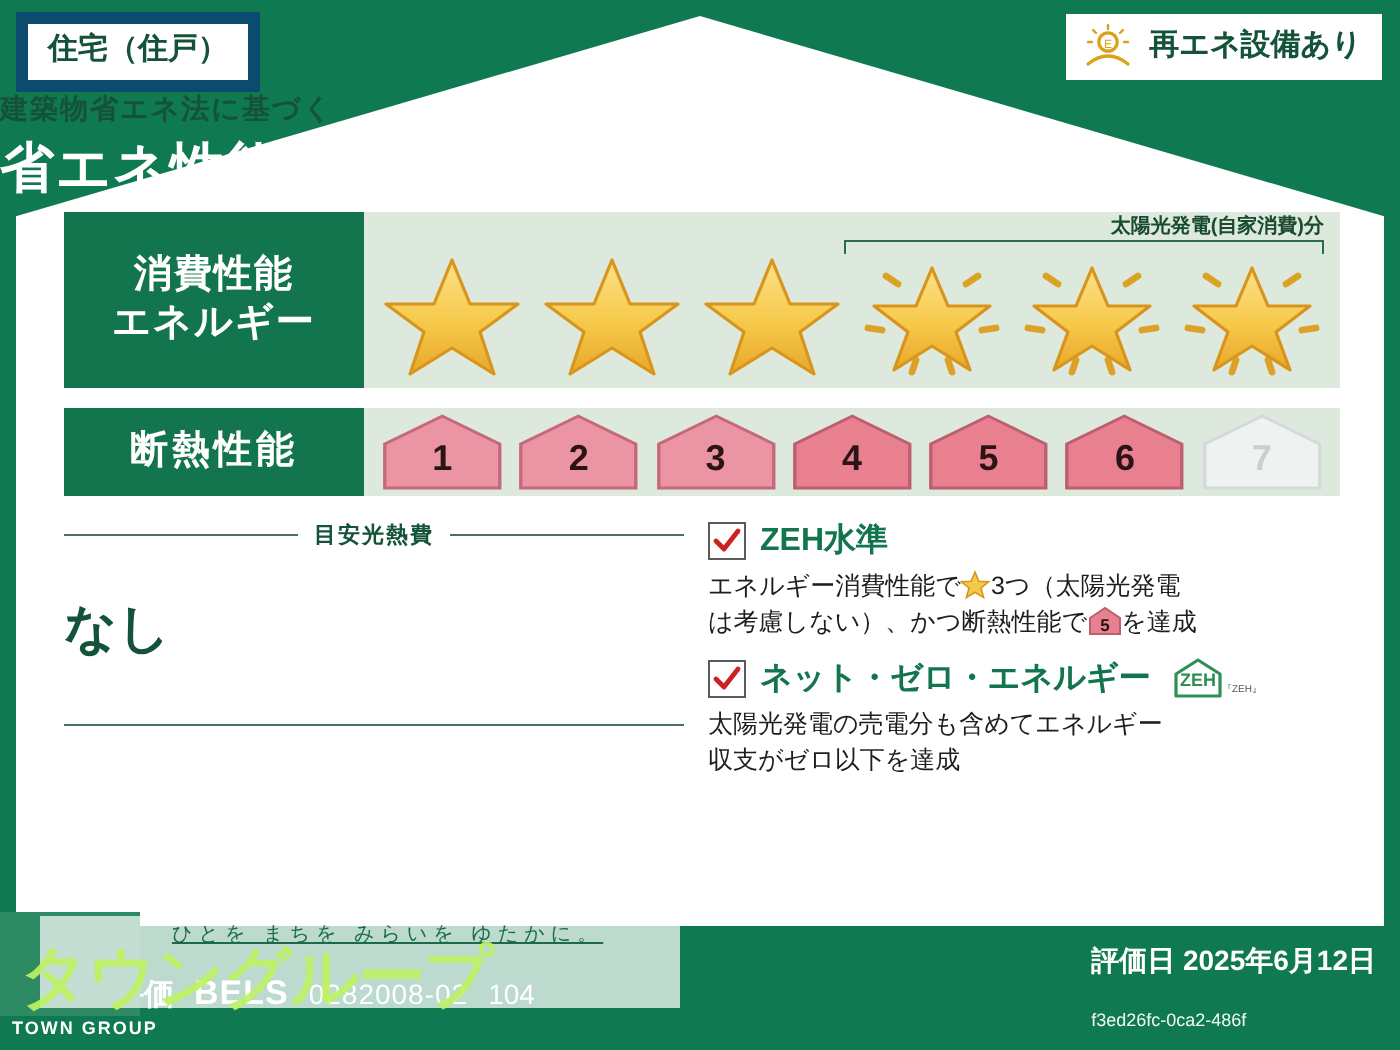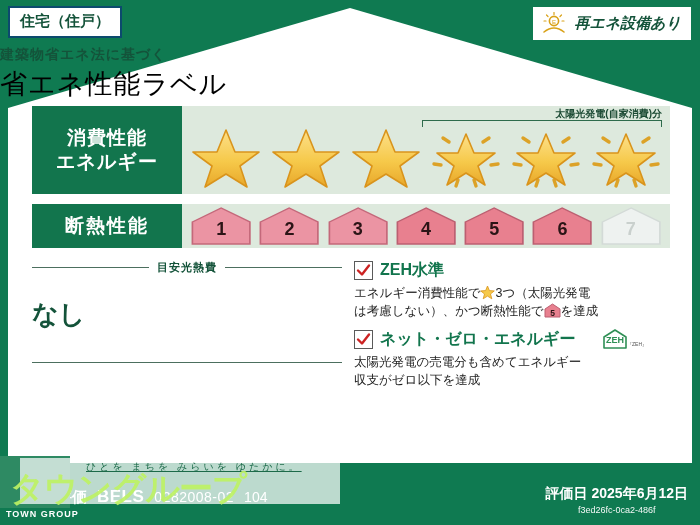--- a/index.html
+++ b/index.html
@@ -25,21 +25,21 @@
     left: 8px; top: 8px; right: 8px; bottom: 62px;
     background: #ffffff;
     clip-path: polygon(0% 22%, 50% 0%, 100% 22%, 100% 100%, 0% 100%);
     box-shadow: 0 0 0 1px rgba(0,0,0,0.02);
   }
   
   .tag-housing {
     position: absolute;
     left: 8px; top: 6px;
     background: #ffffff;
-    border: 2px solid #0c4a6e;
+    border: 6px solid #0c4a6e;
     padding: 5px 10px 6px 10px;
     font-size: 15px;
     font-weight: bold;
     color: #14533a;
     letter-spacing: 0px;
     z-index: 12;
     line-height: 1.1;
   }
   
   .tag-renew {
@@ -47,36 +47,35 @@
     right: 8px; top: 6px;
     background: #ffffff;
     border: 1px solid #0f7a51;
     padding: 4px 10px 5px 6px;
     display: flex; align-items: center; gap: 6px;
     z-index: 12;
   }
   .tag-renew .label {
     font-size: 15px; font-weight: bold; color: #14533a;
     line-height: 1.1;
-    font-style: italic;
   }
   .sun-ico { width: 30px; height: 24px; display:block; }
 
   
   .titles {
     position: absolute;
     left: 0; right: 0; top: 46px;
     z-index: 6;
   }
   .title-sub {
     font-size: 14px; font-weight: bold; color: #14533a;
     letter-spacing: 1px;
   }
   .title-main {
-    font-size: 27px; font-weight: normal; color: #000000;
+    font-size: 27px; font-weight: bold; color: #ffffff;
     letter-spacing: 1px; margin-top: 2px;
   }
 
   
   .content {
     position: absolute;
     left: 32px; right: 30px; top: 106px;
     z-index: 7;
   }
 
@@ -179,21 +178,21 @@
   .chk {
     width: 19px; height: 19px; flex:none;
     border: 1px solid #5a5a5a; background: #fff;
     position: relative;
   }
   .chk svg { position:absolute; left:1px; top:1px; width:15px; height:15px; }
   .zeh-title {
     font-size: 16px; font-weight: bold; color: #12754d;
     letter-spacing: 0px;
   }
-  .zeh-logo { width: 44px; height: 22px; margin-left: 19px;}
+  .zeh-logo { width: 44px; height: 22px; margin-left: 3px;}
   .zeh-desc {
     font-size: 12.5px; color: #1d1d1d; line-height: 1.45;
     margin-top: 3px;
   }
   .inline-star { display:inline-block; width:15px; height:15px; vertical-align:-3px; }
   .inline-badge {
     display:inline-block; width:17px; height:15px; vertical-align:-3px;
     position: relative;
   }
 
@@ -206,25 +205,25 @@
   }
   .footer-left {
     position: absolute; left: 12px; bottom: 18px;
     color: #ffffff; font-size: 15px; font-weight: bold;
     display: flex; align-items: baseline; gap: 10px;
   }
   .footer-left .bels { font-size: 17px; letter-spacing: 0.5px;}
   .footer-left .num  { font-size: 14px; font-weight: normal; letter-spacing: 0.5px;}
   .footer-left .num2 { font-size: 14px; font-weight: normal; }
   .footer-right {
-    position: absolute; right: 12px; bottom: 10px; text-align: center;
+    position: absolute; right: 12px; bottom: 10px; text-align: left;
     color: #ffffff;
   }
   .footer-right .date { font-size: 14px; font-weight: bold; }
-  .footer-right .hash { font-size: 9px; margin-top: 2px; opacity: .95;}
+  .footer-right .hash { font-size: 9px; margin-top: 15px; opacity: .95;}
 
   
   .watermark {
     position: absolute;
     left: 0; bottom: 0; width: 360px; height: 85px;
     z-index: 20;
     pointer-events: none;
   }
   .wm-bar {
     position: absolute; left: 20px; top: 18px;

